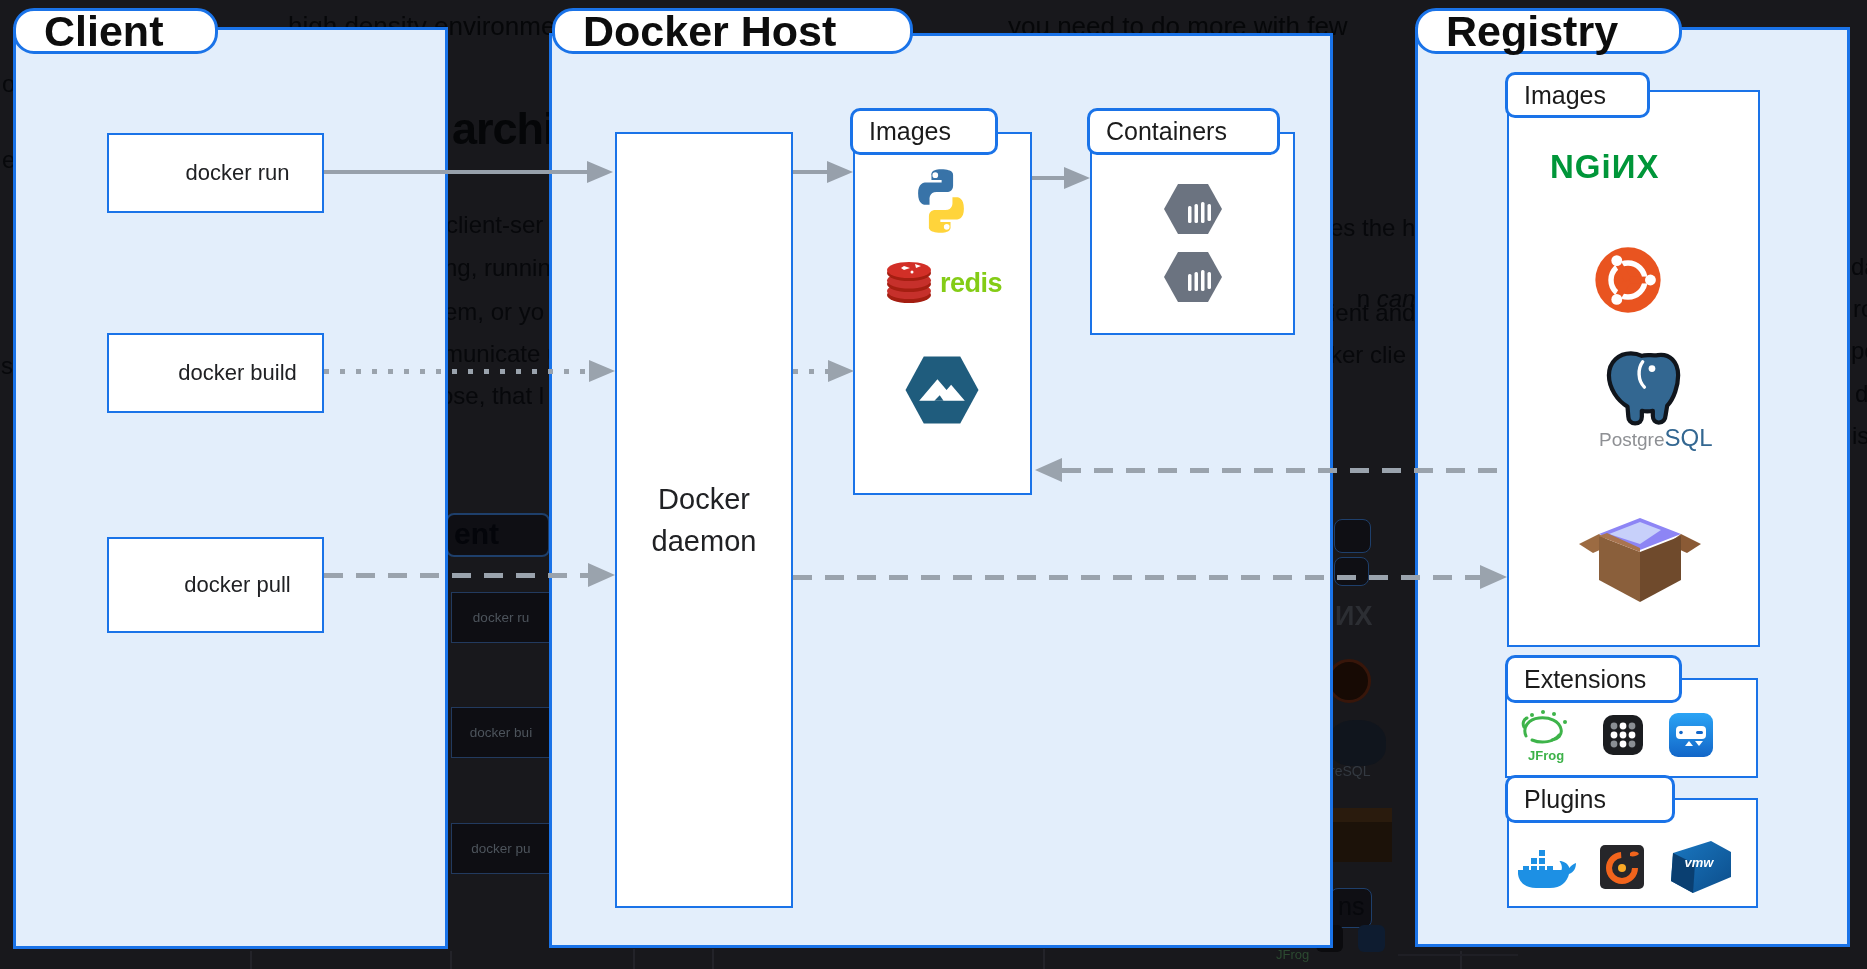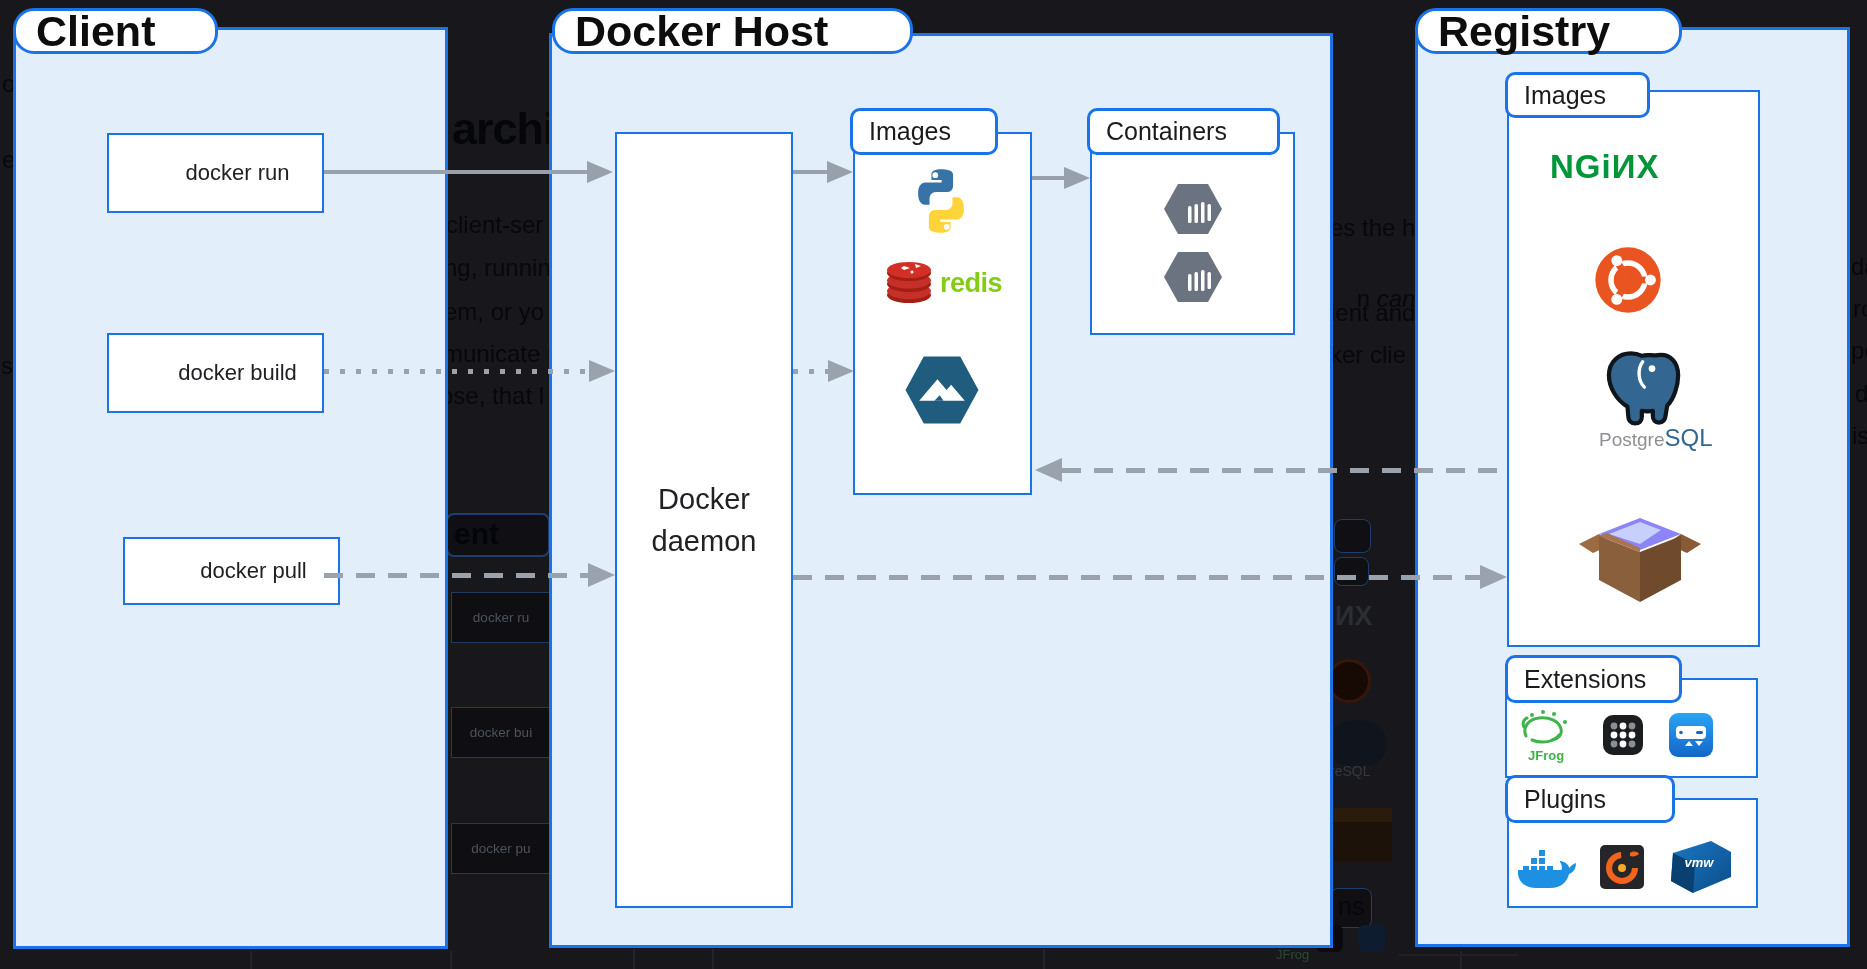--- a/index.html
+++ b/index.html
@@ -10,21 +10,21 @@
   .frag{position:absolute;color:#07080b;font-size:24px;white-space:pre;z-index:1;}
   .topline{position:absolute;color:#060709;font-size:26px;white-space:pre;z-index:1;}
   .heading{position:absolute;color:#050608;font-size:45px;font-weight:bold;letter-spacing:-1px;white-space:pre;z-index:1;}
   .dimbox{position:absolute;background:#0e0e13;border:1px solid #223a5f;z-index:1;
           display:flex;align-items:center;justify-content:center;color:#4d545c;font-size:13.5px;}
   .dimtab{position:absolute;background:#0f0f14;border:2px solid #1e3f6b;border-radius:8px;z-index:1;}
   .vline{position:absolute;width:2px;background:#232329;z-index:1;}
   
   .panel{position:absolute;background:#e3eefb;border:3px solid #1a73e8;box-sizing:border-box;z-index:2;}
   .bigtab{position:absolute;background:#fff;border:3px solid #1a73e8;border-radius:21px;box-sizing:border-box;
-          display:flex;align-items:center;padding:0 20px;font-size:43px;font-weight:bold;color:#0d0d0d;z-index:4;}
+          display:flex;align-items:center;padding:0 28px;font-size:43px;font-weight:bold;color:#0d0d0d;z-index:4;}
   .subtab{position:absolute;background:#fff;border:3px solid #1a73e8;border-radius:10px;box-sizing:border-box;
           display:flex;align-items:center;padding:0 16px;font-size:25px;color:#1b1b1b;z-index:4;}
   .wbox{position:absolute;background:#fff;border:2.5px solid #1a73e8;box-sizing:border-box;z-index:3;}
   .cmd{display:flex;align-items:center;justify-content:center;font-size:22px;color:#202124;padding-left:44px;}
   .daemonlbl{display:flex;align-items:center;justify-content:center;text-align:center;
              font-size:29px;color:#202124;line-height:1.45;white-space:pre-line;}
   .sline{position:absolute;height:4px;background:#97a0ab;z-index:5;}
   .dotline{position:absolute;height:5px;background:repeating-linear-gradient(90deg,#9aa3ad 0 5px,transparent 5px 16px);z-index:5;}
   .dashline{position:absolute;height:5px;background:repeating-linear-gradient(90deg,#9aa3ad 0 19px,transparent 19px 32px);z-index:5;}
   .headR{position:absolute;width:0;height:0;border-top:11px solid transparent;border-bottom:11px solid transparent;
@@ -38,20 +38,22 @@
   .redistext{font-size:27px;font-weight:bold;color:#84cc16;letter-spacing:-0.5px;}
   .pgtext{position:absolute;z-index:4;font-size:19px;color:#8e9094;}
   .pgblue{color:#336791;}
   .jfroglbl{position:absolute;z-index:4;font-size:13px;font-weight:bold;color:#3db249;}
 </style>
 </head>
 <body>
 
 <div id="stage">
 
+  <div class="topline" style="left:288px;top:11px;">high density environme</div>
+  <div class="topline" style="left:1008px;top:11px;">you need to do more with few</div>
   <div class="heading" style="left:452px;top:103px;">architecture</div>
 
   <div class="frag" style="left:2px;top:70px;">o</div>
   <div class="frag" style="left:2px;top:146px;">e</div>
   <div class="frag" style="left:1px;top:352px;">st</div>
 
   <div class="frag" style="left:446px;top:211px;">client-ser</div>
   <div class="frag" style="left:444px;top:254px;">ng, runnin</div>
   <div class="frag" style="left:444px;top:298px;">em, or yo</div>
   <div class="frag" style="left:443px;top:340px;">municate u</div>
@@ -102,21 +104,21 @@
   <div class="abs" style="left:1398px;top:954px;width:120px;height:2px;background:#1f1f25;z-index:1;"></div>
 
   <div>
 
     <div class="panel" style="left:13px;top:27px;width:435px;height:922px;"></div>
     <div class="bigtab" style="left:13px;top:8px;width:205px;height:46px;">
       <span>Client</span>
     </div>
     <div class="wbox cmd" style="left:107px;top:133px;width:217px;height:80px;">docker run</div>
     <div class="wbox cmd" style="left:107px;top:333px;width:217px;height:80px;">docker build</div>
-    <div class="wbox cmd" style="left:123px;top:537px;width:217px;height:68px;">docker pull</div>
+    <div class="wbox cmd" style="left:107px;top:537px;width:217px;height:96px;">docker pull</div>
 
     <div class="panel" style="left:549px;top:33px;width:784px;height:915px;"></div>
     <div class="bigtab" style="left:552px;top:8px;width:361px;height:46px;">
       <span>Docker Host</span>
     </div>
     <div class="wbox daemonlbl" style="left:615px;top:132px;width:178px;height:776px;">Docker
 daemon</div>
 
     <div class="wbox" style="left:853px;top:132px;width:179px;height:363px;"></div>
     <div class="subtab" style="left:850px;top:108px;width:148px;height:47px;">

